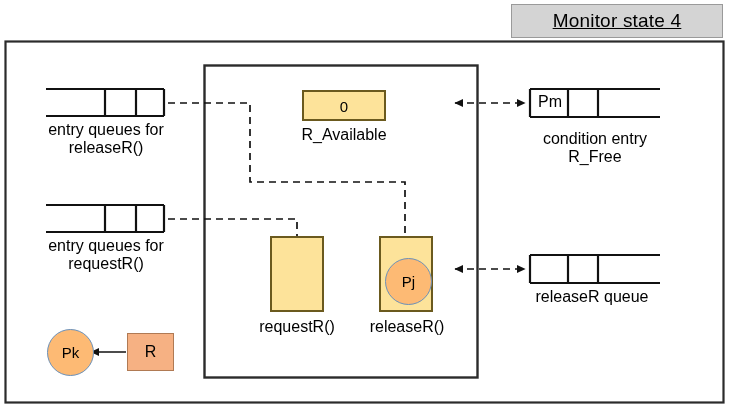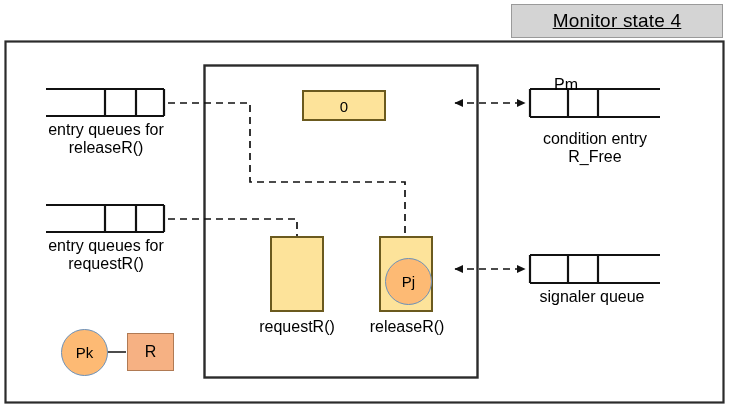--- a/index.html
+++ b/index.html
@@ -162,45 +162,46 @@
     <line x1="455" y1="103" x2="525" y2="103" stroke="#111" stroke-width="1.7" stroke-dasharray="7,5" marker-end="url(#arrowSolid)" marker-start="url(#arrowSolidStart)"></line>
 
     <line x1="455" y1="269" x2="525" y2="269" stroke="#111" stroke-width="1.7" stroke-dasharray="7,5" marker-end="url(#arrowSolid)" marker-start="url(#arrowSolidStart)"></line>
 
     <line x1="126" y1="352" x2="91" y2="352" stroke="#111" stroke-width="1.7" marker-end="url(#arrowSolid)"></line>
   </svg>
 
   <div class="ybox" style="left:302px; top:90px; width:84px; height:31px;">
     <span class="v">0</span>
   </div>
+  <div class="lbl cap" style="left:292px; top:126px; width:104px;">R_Available</div>
 
   <div class="ybox" style="left:270px; top:236px; width:54px; height:76px;"></div>
   <div class="lbl cap" style="left:245px; top:318px; width:104px;">requestR()</div>
 
   <div class="ybox" style="left:379px; top:236px; width:54px; height:76px;"></div>
   <div class="lbl cap" style="left:355px; top:318px; width:104px;">releaseR()</div>
 
   <div class="circ" style="left:385px; top:258px; width:47px; height:47px;">
     <span>Pj</span>
   </div>
 
-  <div class="circ" style="left:61px; top:329px; width:47px; height:47px;">
+  <div class="circ" style="left:47px; top:329px; width:47px; height:47px;">
     <span>Pk</span>
   </div>
 
   <div class="obox" style="left:127px; top:333px; width:47px; height:38px;">
     <span>R</span>
   </div>
 
-  <div class="cell-txt" style="left:533px; top:76px; width:34px; text-align:right;margin-left:11px;">Pm</div>
+  <div class="cell-txt" style="left:533px; top:93px; width:34px; text-align:center;">Pm</div>
 
   <div class="lbl cap" style="left:40px; top:121px; width:132px;">entry queues for
 releaseR()</div>
 
   <div class="lbl cap" style="left:40px; top:237px; width:132px;">entry queues for
 requestR()</div>
 
   <div class="lbl cap" style="left:525px; top:130px; width:140px;">condition entry
 R_Free</div>
 
-  <div class="lbl cap" style="left:522px; top:288px; width:140px;">signaler queue</div>
+  <div class="lbl cap" style="left:522px; top:288px; width:140px;">releaseR queue</div>
 
 </div>
 
 </body></html>

